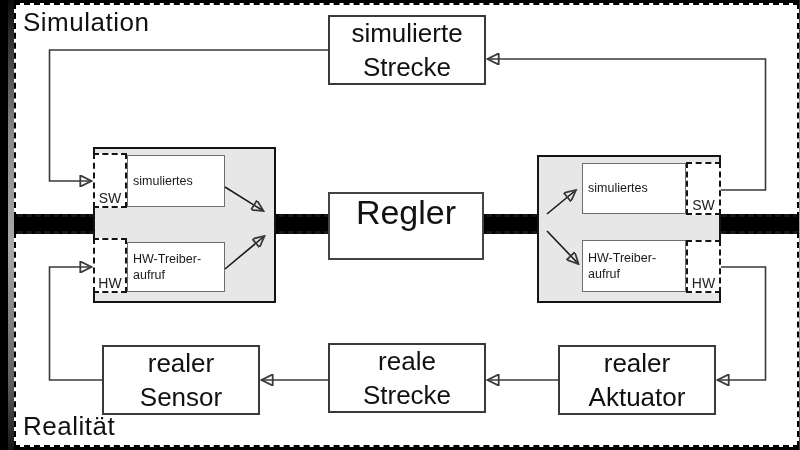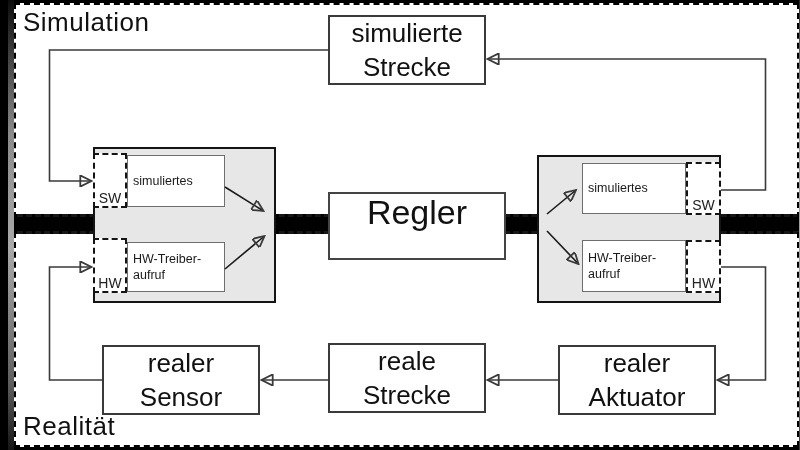--- a/index.html
+++ b/index.html
@@ -29,21 +29,21 @@
     background:#000;border-top:3px dashed #161616;border-bottom:3px dashed #161616;
   }
   
   .box{
     position:absolute;z-index:3;background:#fff;border:2px solid #3a3a3a;
     display:flex;flex-direction:column;align-items:center;justify-content:space-between;
     text-align:center;box-sizing:border-box;
   }
   .box .bl{font-size:26px;line-height:32px;white-space:nowrap;}
   #simulated-plant-box{left:320px;top:15px;width:158px;height:70px;}
-  #controller-box{left:320px;top:192px;width:178px;height:68px;border-color:#444;}
+  #controller-box{left:320px;top:192px;width:156px;height:68px;border-color:#444;}
   #controller-box .bl{font-size:34px;line-height:36px;}
   #real-plant-box{left:320px;top:343px;width:158px;height:70px;}
   #real-sensor-box{left:94px;top:345px;width:158px;height:70px;}
   #real-actuator-box{left:550px;top:345px;width:158px;height:70px;}
   
   .module{
     position:absolute;z-index:3;background:#e7e7e7;border:2px solid #141414;
     box-sizing:border-box;
   }
   #sensor-module{left:85px;top:147px;width:183px;height:156px;}

